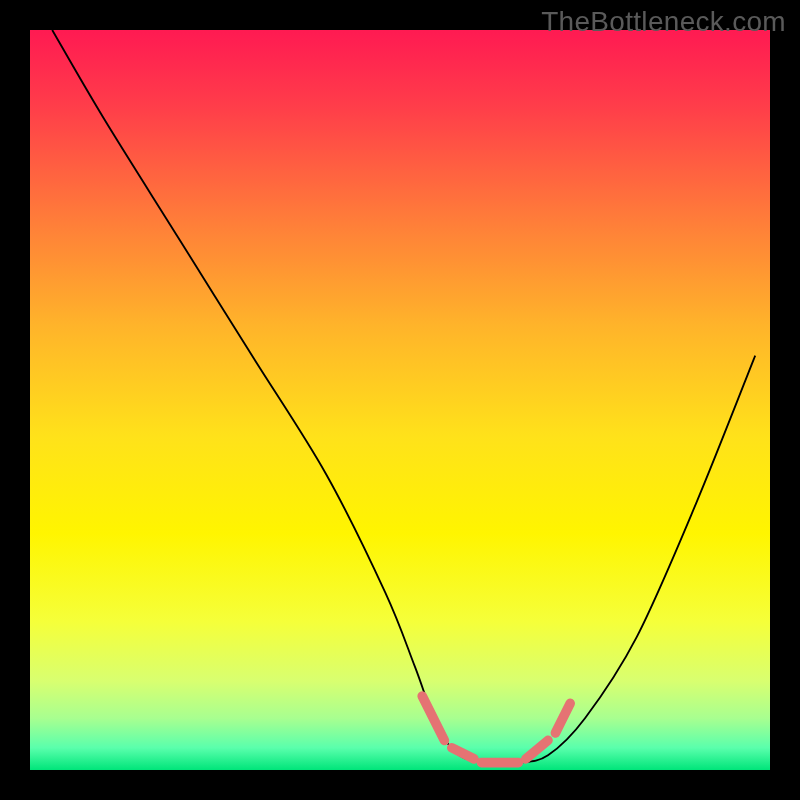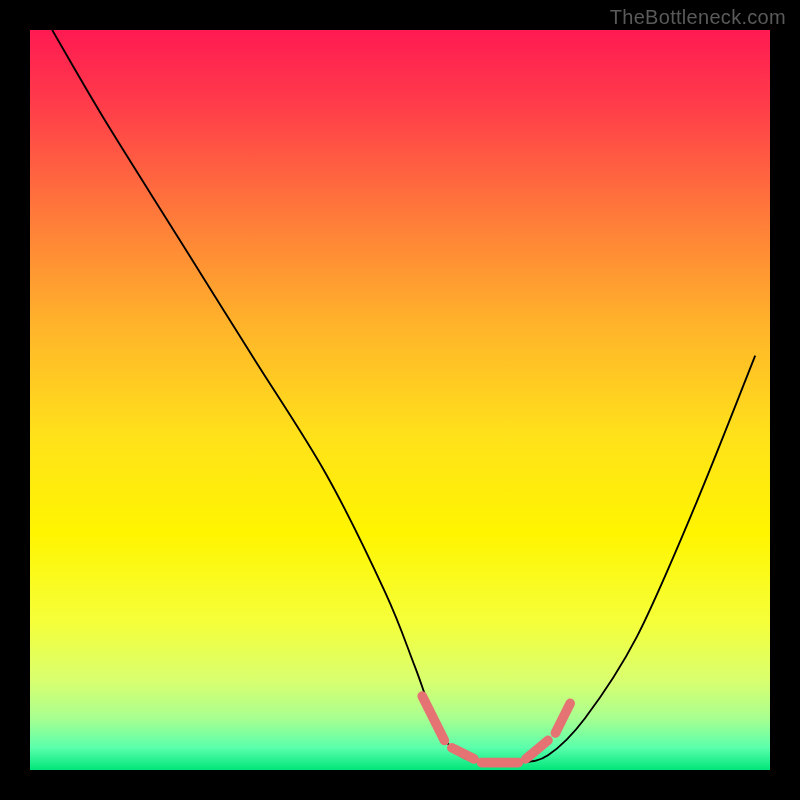--- a/index.html
+++ b/index.html
@@ -9,21 +9,21 @@
     background: #000;
     position: relative;
     overflow: hidden;
     font-family: Arial, sans-serif;
   }
   .watermark {
     position: absolute;
     top: 6px;
     right: 14px;
     color: #5a5a5a;
-    font-size: 20px;
+    font-size: 28px;
     font-weight: 500;
     letter-spacing: 0.3px;
     z-index: 10;
   }
   .plot-area {
     position: absolute;
     left: 30px;
     top: 30px;
     width: 740px;
     height: 740px;

